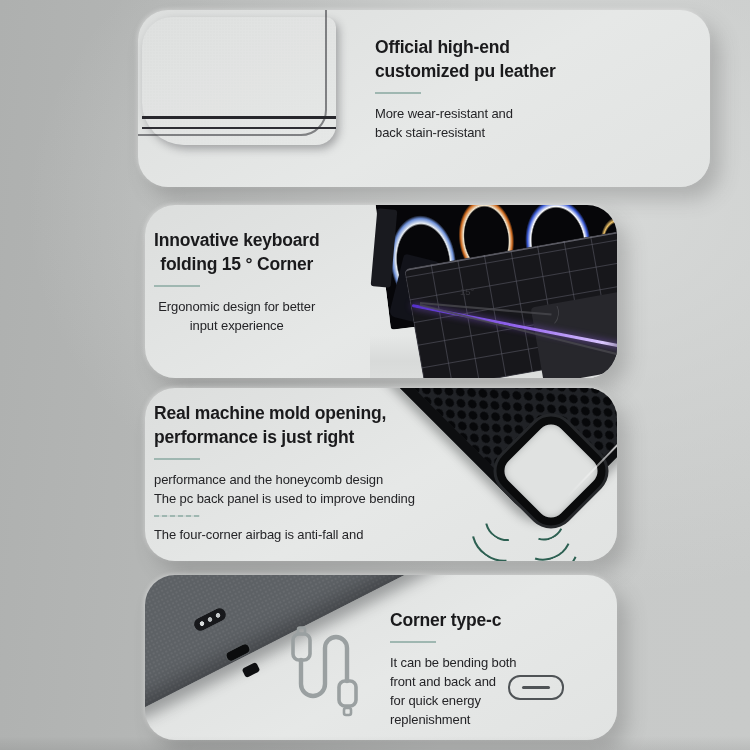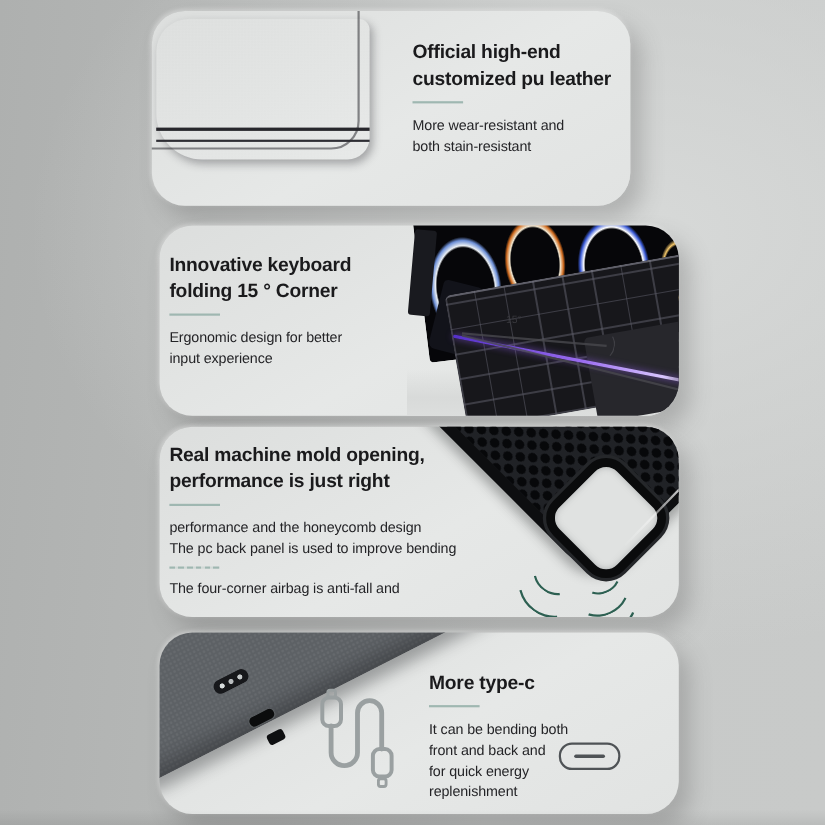--- a/index.html
+++ b/index.html
@@ -6,22 +6,22 @@
   .stage{position:relative;width:750px;height:750px;overflow:hidden;
     font-family:"Liberation Sans","DejaVu Sans",sans-serif;
     background:
       radial-gradient(900px 620px at 78% 28%, #d7d9d8 0%, rgba(215,217,216,0) 62%),
       linear-gradient(95deg,#aeb0af 0%,#b8bab9 38%,#c7c9c8 62%,#c8cac9 100%);}
   .stage::after{content:"";position:absolute;left:0;right:0;bottom:0;height:14px;
     background:linear-gradient(180deg,rgba(0,0,0,0),rgba(0,0,0,0.07));}
   .card{position:absolute;left:145px;width:472px;border-radius:30px;overflow:hidden;
     background:linear-gradient(150deg,#dcdedd 0%,#e6e8e7 55%,#e1e3e2 100%);
     box-shadow:10px 12px 20px rgba(88,90,90,0.30), -1px -1px 4px rgba(255,255,255,0.35);}
-  .card1{left:138px;top:10px;width:435px;height:177px;}
-  .card2{top:205px;height:173px;}
+  .card1{left:138px;top:10px;width:572px;height:177px;}
+  .card2{top:205px;height:173px;text-align:center;}
   .card3{top:388px;height:173px;}
   .card4{top:575px;height:165px;}
 
   .txt{position:absolute;z-index:30;}
   .h-line{font-size:17.5px;font-weight:bold;color:#1a1a1c;line-height:24px;letter-spacing:-0.2px;}
   .divider{width:46px;height:2px;background:#9fb7b1;margin:9px 0 10px;}
   .divider.dash{background:repeating-linear-gradient(90deg,#9fb7b1 0 5px,rgba(159,183,177,0.25) 5px 8px);margin:7px 0 8px;}
   .b-line{font-size:13px;font-weight:normal;color:#242427;line-height:19px;letter-spacing:-0.1px;}
 
   
@@ -136,21 +136,21 @@
     <div class="photo-case">
       <div class="case-ridge"></div>
       <div class="case-seam1"></div>
       <div class="case-seam2"></div>
     </div>
     <div class="txt t1">
       <div class="h-line">Official high-end</div>
       <div class="h-line">customized pu leather</div>
       <div class="divider"></div>
       <div class="b-line">More wear-resistant and</div>
-      <div class="b-line">both stain-resistant</div>
+      <div class="b-line">back stain-resistant</div>
     </div>
   </section>
 
   <section class="card card2">
     <div class="txt t2">
       <div class="h-line">Innovative keyboard</div>
       <div class="h-line">folding 15 ° Corner</div>
       <div class="divider"></div>
       <div class="b-line">Ergonomic design for better</div>
       <div class="b-line">input experience</div>
@@ -210,21 +210,21 @@
         <rect x="13" y="2.5" width="7" height="6.5" rx="2" stroke-width="2.6"></rect>
         <path d="M16,35 V59 A12,12 0 0 0 40,59 V23 A11,11 0 0 1 62,23 V56" stroke-width="4.4"></path>
         <rect x="54" y="56" width="17" height="25" rx="6" stroke-width="3.6"></rect>
         <rect x="59" y="83" width="7" height="7" rx="2" stroke-width="2.6"></rect>
       </g>
     </svg>
     <div class="typec-pill">
         <i></i>
       </div>
     <div class="txt t4">
-      <div class="h-line">More type-c</div>
+      <div class="h-line">Corner type-c</div>
       <div class="divider"></div>
       <div class="b-line">It can be bending both</div>
       <div class="b-line">front and back and</div>
       <div class="b-line">for quick energy</div>
       <div class="b-line">replenishment</div>
     </div>
   </section>
 
 </div>
 

